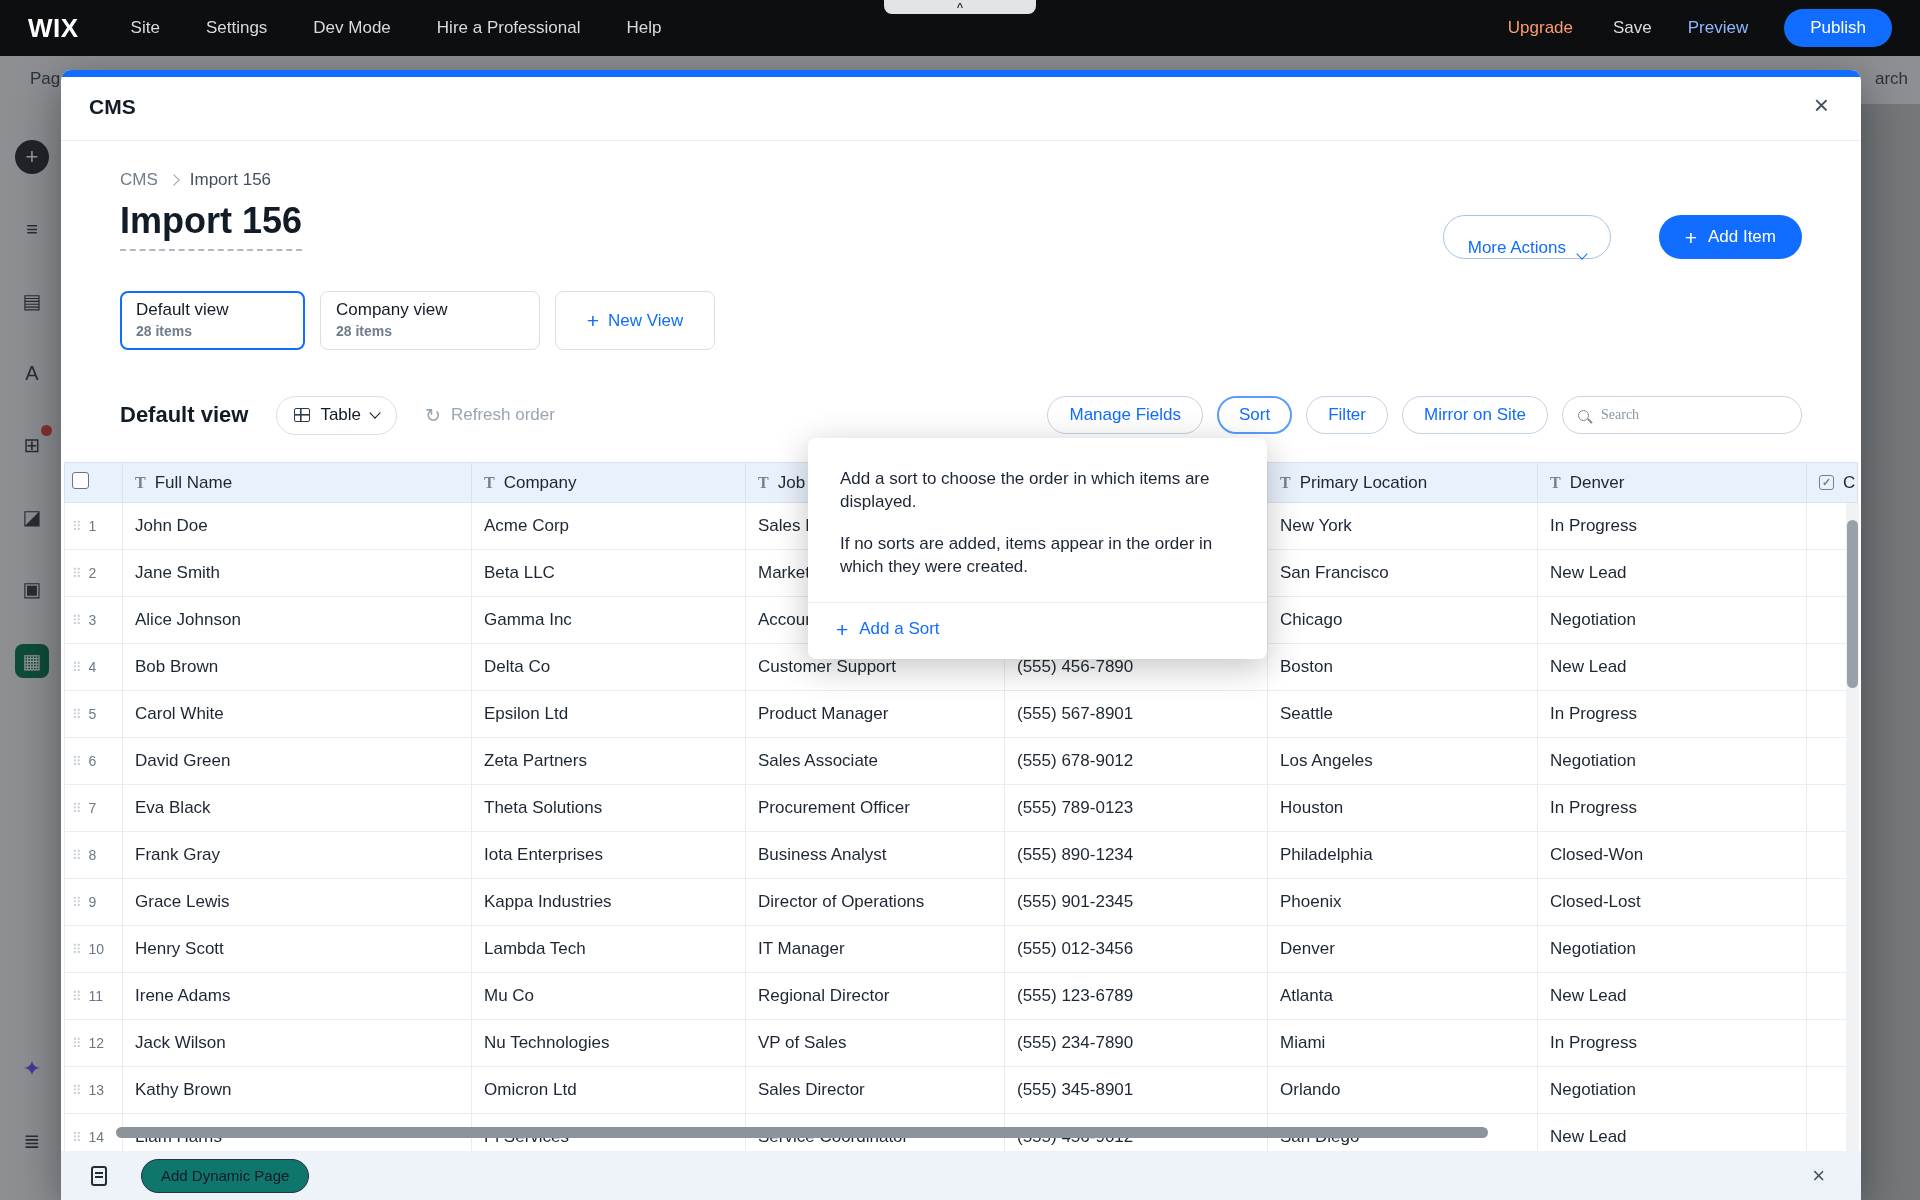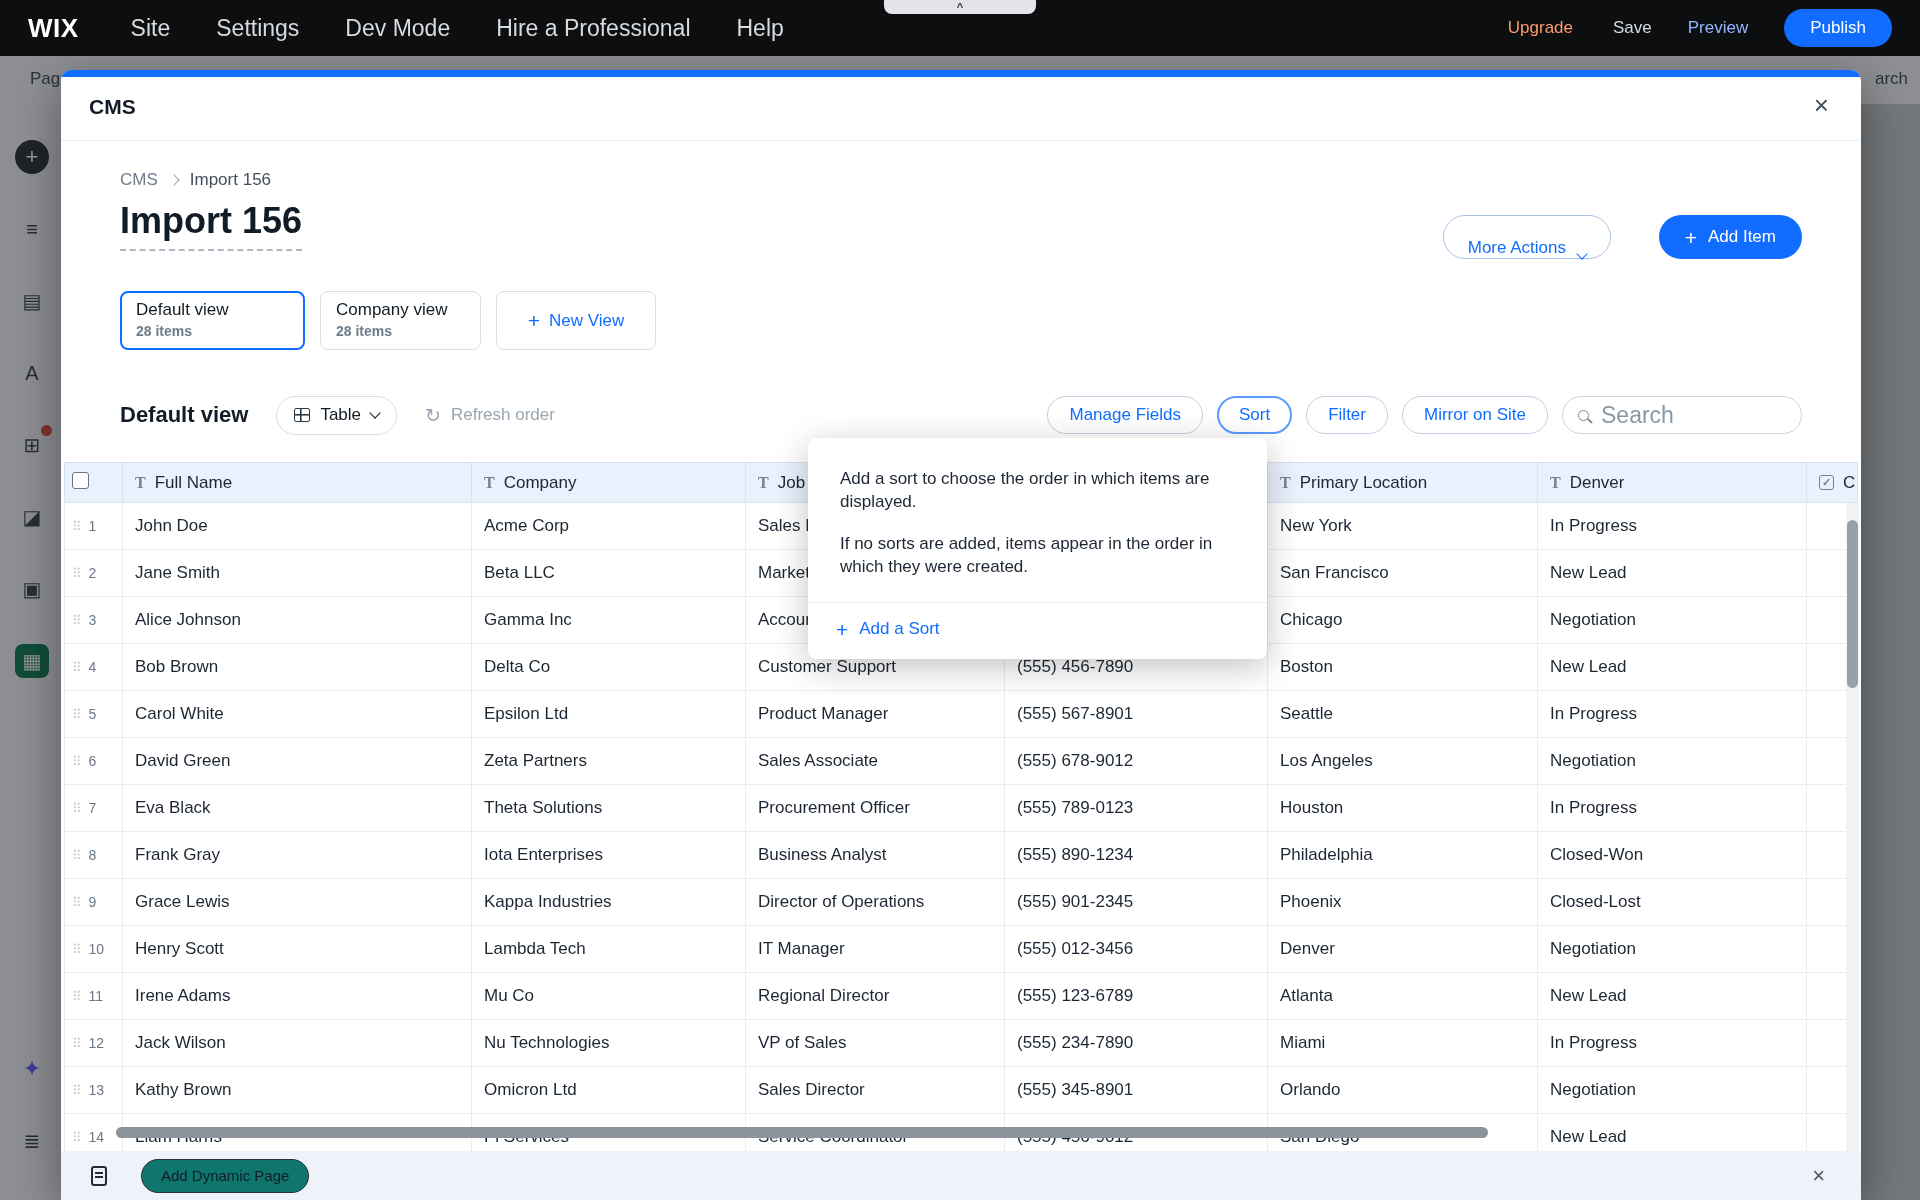--- a/index.html
+++ b/index.html
@@ -4,21 +4,21 @@
 <style>
   html,body{margin:0;padding:0;background:#2a2d31;}
   *{box-sizing:border-box;}
   .stage{position:relative;width:1920px;height:1200px;overflow:hidden;background:#c7cacd;
          font-family:"Liberation Sans",sans-serif;-webkit-font-smoothing:antialiased;}
 
   
   .topbar{position:absolute;top:0;left:0;right:0;height:56px;background:#0c0e10;display:flex;
           align-items:center;padding:0 28px;z-index:40;}
   .wix-logo{color:#fff;font-weight:800;font-size:26px;letter-spacing:.5px;margin-right:52px;}
-  .tb-item{color:#d8dbde;font-size:23px;margin-right:46px;cursor:default;}
+  .tb-item{color:#d8dbde;font-size:17px;margin-right:46px;cursor:default;}
   .tb-spacer{flex:1;}
   .tb-upgrade{color:#ff9a6e;font-size:17px;margin-right:40px;}
   .tb-save{color:#d8dbde;font-size:17px;margin-right:36px;}
   .tb-preview{color:#93b6ff;font-size:17px;margin-right:36px;}
   .tb-publish{background:#116dff;color:#fff;font-size:17px;height:38px;padding:0 26px;
               border-radius:19px;display:flex;align-items:center;border:none;}
   .top-caret-tab{position:absolute;top:0;left:884px;width:152px;height:14px;background:#e2e4e7;
                  border-radius:0 0 8px 8px;z-index:45;display:flex;align-items:center;justify-content:center;
                  font-size:11px;line-height:8px;color:#2c3138;font-weight:700;}
 
@@ -59,21 +59,21 @@
   .plus-glyph{font-size:21px;line-height:1;font-weight:400;}
   .chev-down{display:inline-block;width:8px;height:8px;border-right:1.8px solid currentColor;
              border-bottom:1.8px solid currentColor;transform:rotate(45deg);margin-top:-5px;}
 
   .views-row{position:absolute;left:59px;top:221px;display:flex;gap:15px;}
   .view-card{width:185px;height:59px;border:1px solid #d8dfe7;border-radius:8px;background:#fff;
              padding:8px 15px;cursor:pointer;}
   .view-card.active{border:2px solid #116dff;padding:7px 14px;}
   .view-card .vc-name{font-size:17px;color:#121c26;}
   .view-card .vc-count{font-size:14px;color:#6f7d8b;margin-top:3px;font-weight:bold;}
-  .view-card.company{width:161px;}
+  .view-card.company{width:220px;}
   .new-view-card{width:160px;height:59px;border:1px solid #d8dfe7;border-radius:8px;background:#fff;
                  display:flex;align-items:center;justify-content:center;gap:9px;color:#116dff;font-size:17px;cursor:pointer;}
 
   .view-toolbar{position:absolute;left:59px;right:59px;top:322px;height:46px;display:flex;align-items:center;}
   .tv-name{font-size:22px;font-weight:700;color:#121c26;margin-right:28px;}
   .layout-select{height:39px;border:1px solid #d8dfe7;border-radius:20px;background:#fff;display:flex;
                  align-items:center;gap:10px;padding:0 17px;font-size:17px;color:#121c26;cursor:pointer;}
   .grid-icon{width:16px;height:14px;border:1.6px solid #2f3b46;border-radius:2px;
              background:linear-gradient(#2f3b46,#2f3b46) 0 5px/100% 1.6px no-repeat,
                         linear-gradient(#2f3b46,#2f3b46) 5px 0/1.6px 100% no-repeat;}
@@ -81,22 +81,22 @@
   .refresh-glyph{font-size:19px;line-height:1;}
   .tv-spacer{flex:1;}
   .pill{height:38px;border-radius:19px;border:1px solid #c3d2e2;background:#fff;color:#116dff;font-size:17px;
         padding:0 21px;margin-left:14px;display:flex;align-items:center;cursor:pointer;}
   .pill.sort-active{border:2px solid #5a9bff;padding:0 20px;}
   .search-box{height:38px;width:240px;border:1px solid #c9d5e1;border-radius:19px;background:#fff;margin-left:14px;
               display:flex;align-items:center;gap:10px;padding:0 15px;}
   .mag-icon{width:11px;height:11px;border:1.7px solid #7e8a96;border-radius:50%;position:relative;flex:none;}
   .mag-icon::after{content:"";position:absolute;width:6px;height:1.7px;background:#7e8a96;
                    transform:rotate(45deg);right:-5px;bottom:-2px;}
-  .search-input{border:none;outline:none;font-size:23px;color:#8b5cf6;width:170px;background:transparent;
-                font-family:Liberation Sans, sans-serif;}
+  .search-input{border:none;outline:none;font-size:14px;color:#8b5cf6;width:170px;background:transparent;
+                font-family:Liberation Serif, serif;}
   .search-input::placeholder{color:#8a97a4;}
 
   
   .table-wrap{position:absolute;left:3px;right:3px;top:392px;}
   table.cms-table{width:100%;border-collapse:collapse;table-layout:fixed;}
   .cms-table th{height:40px;background:#e9f1fc;border:1px solid #d9e2ec;padding:0 0 0 12px;
                 font-weight:400;font-size:17px;color:#1d2733;text-align:left;overflow:hidden;white-space:nowrap;}
   .th-inner{display:flex;align-items:center;gap:9px;}
   .type-icon{color:#74818e;font-size:16px;font-weight:600;font-family:"Liberation Serif",serif;}
   .type-icon.cb-glyph{font-family:"Liberation Sans",sans-serif;font-size:11px;width:15px;height:15px;

